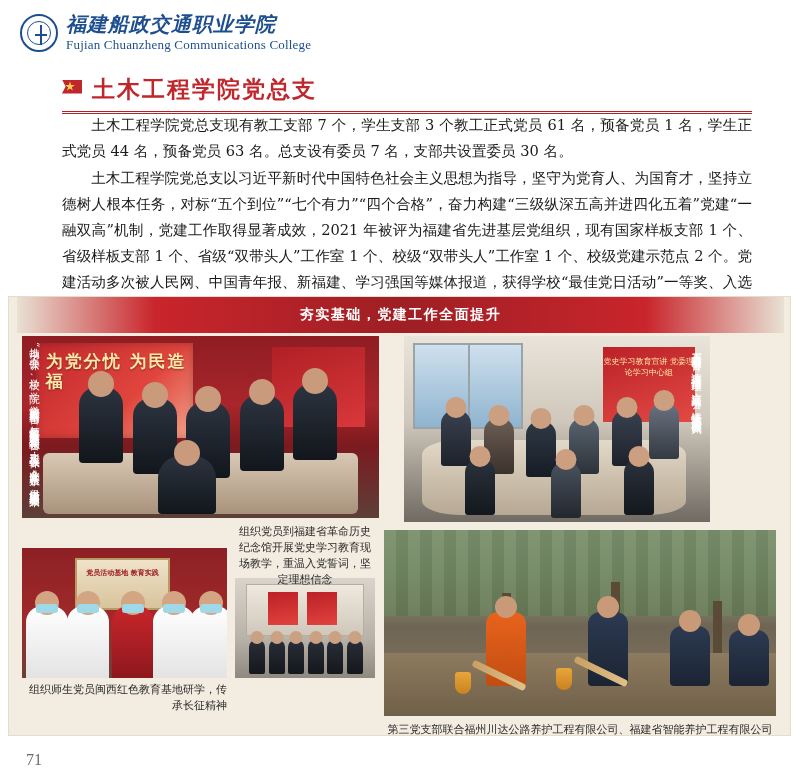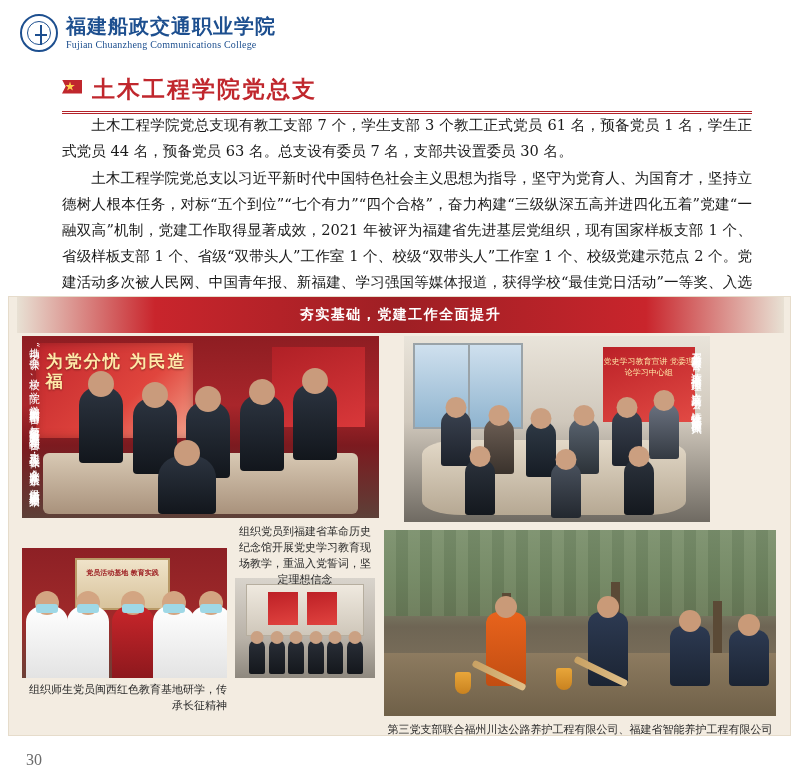--- a/index.html
+++ b/index.html
@@ -49,24 +49,25 @@
       linear-gradient(#1d4f8f, #1d4f8f) center/100% 2px no-repeat;
   }
   .logo-text { margin-left: 8px; line-height: 1.05; }
   .logo-cn {
     font-family: "DejaVu Serif", serif;
     font-size: 20px;
     letter-spacing: 1px;
     color: #1d4f8f;
     font-weight: bold;
     white-space: nowrap;
+    font-style: italic;
   }
   .logo-en {
     font-family: "Liberation Serif", serif;
-    font-size: 10px;
+    font-size: 13px;
     color: #1d4f8f;
     letter-spacing: 0.2px;
     margin-top: 3px;
     white-space: nowrap;
   }
 
   
   .sec-head {
     position: absolute;
     left: 62px; top: 74px;
@@ -446,14 +447,14 @@
     <div class="shovel" style="left:22%;bottom:20%"></div>
     <div class="blade" style="left:18%;bottom:12%"></div>
     <div class="shovel" style="left:48%;bottom:22%"></div>
     <div class="blade" style="left:44%;bottom:14%"></div>
   </div>
 </div>
 <div class="cap" id="cap-tree">第三党支部联合福州川达公路养护工程有限公司、福建省智能养护工程有限公司党支部
 开展共建活动，助力美丽中国建设</div>
 
 <div class="footer-bar">
-  <div class="page-no">30</div>
+  <div class="page-no">71</div>
 </div>
 
 </body></html>

